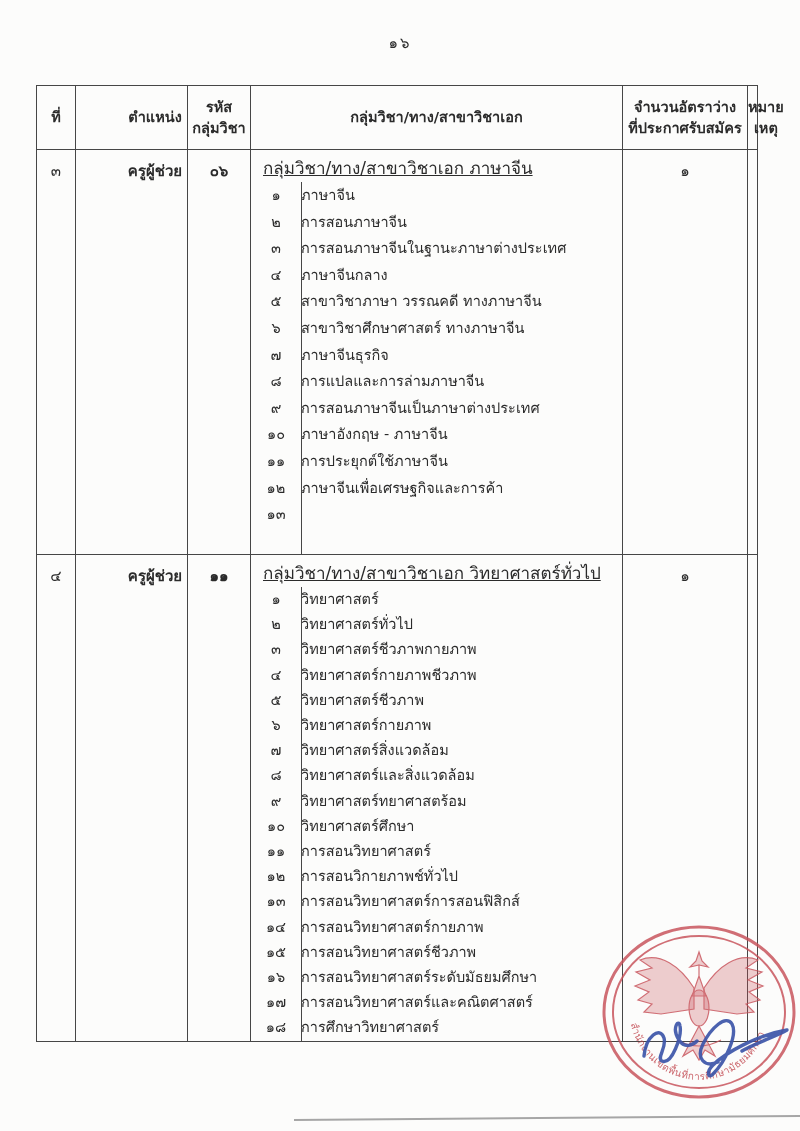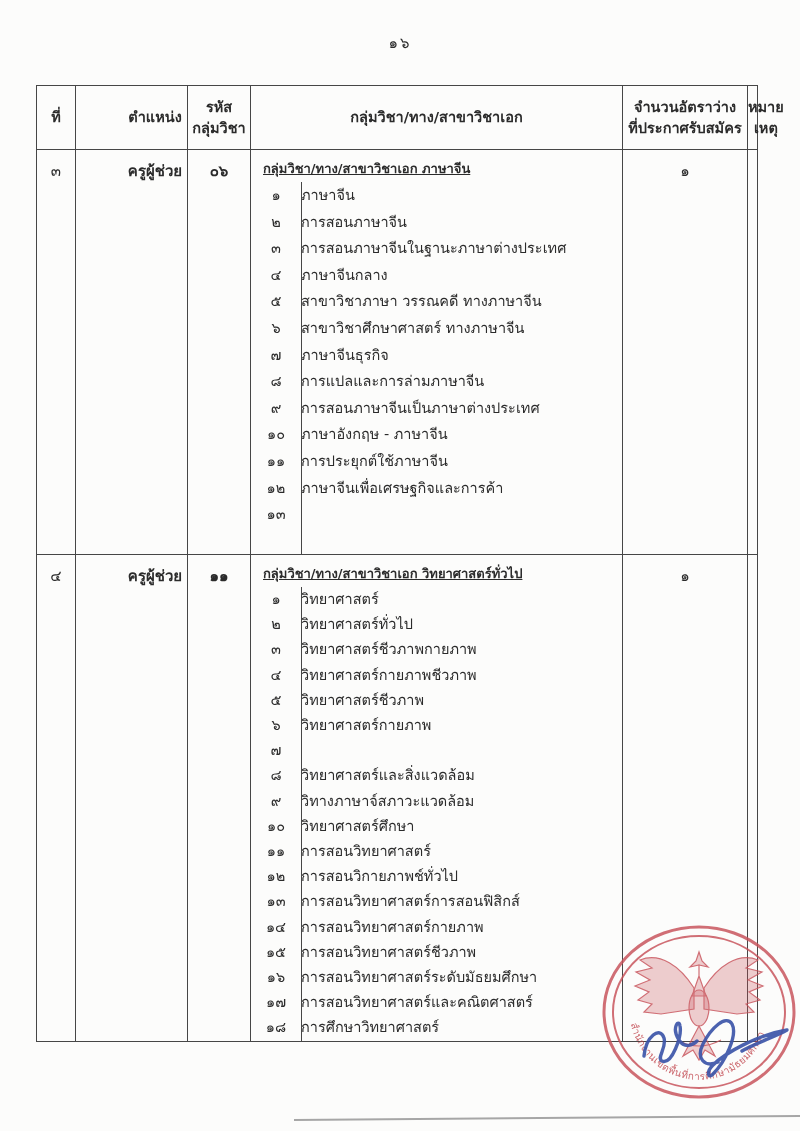--- a/index.html
+++ b/index.html
@@ -31,22 +31,22 @@
     display:flex;align-items:center;justify-content:center;text-align:center;
     font-weight:bold;font-size:14.5px;line-height:1.4;white-space:pre-line;
   }
   .block{align-items:stretch;}
   .b1{height:405px;border-bottom:1.5px solid #464646;}
   .b2{height:486px;}
   .block .cell-top{padding-top:9px;text-align:center;font-size:15px;}
   .bold{font-weight:bold;}
   .c-main.subject-cell{display:flex;flex-direction:column;padding:0;}
   .group-heading{
-    font-weight:bold;text-decoration:underline;
-    margin:7px 8px 2px 12px;font-size:13px;line-height:23px;
+    font-weight:normal;text-decoration:underline;
+    margin:7px 8px 2px 12px;font-size:17px;line-height:23px;
   }
   .items{flex:1;position:relative;}
   .items::before{
     content:"";position:absolute;left:50px;top:0;bottom:0;
     width:1.4px;background:#464646;
   }
   .item{display:flex;font-size:14.5px;}
   .b1 .item{line-height:26.6px;}
   .b2 .item{line-height:25.2px;}
   .item-no{width:50px;flex:0 0 auto;text-align:center;}
@@ -194,30 +194,31 @@
             <div class="item-text">วิทยาศาสตร์ชีวภาพ</div>
           </div>
 
           <div class="item">
             <div class="item-no">๖</div>
             <div class="item-text">วิทยาศาสตร์กายภาพ</div>
           </div>
 
           <div class="item">
             <div class="item-no">๗</div>
+            <div class="item-text">วิทยาศาสตร์สิ่งแวดล้อม</div>
           </div>
 
           <div class="item">
             <div class="item-no">๘</div>
             <div class="item-text">วิทยาศาสตร์และสิ่งแวดล้อม</div>
           </div>
 
           <div class="item">
             <div class="item-no">๙</div>
-            <div class="item-text">วิทางภาษาจ์สภาวะแวดล้อม</div>
+            <div class="item-text">วิทยาศาสตร์ทยาศาสตร้อม</div>
           </div>
 
           <div class="item">
             <div class="item-no">๑๐</div>
             <div class="item-text">วิทยาศาสตร์ศึกษา</div>
           </div>
 
           <div class="item">
             <div class="item-no">๑๑</div>
             <div class="item-text">การสอนวิทยาศาสตร์</div>

